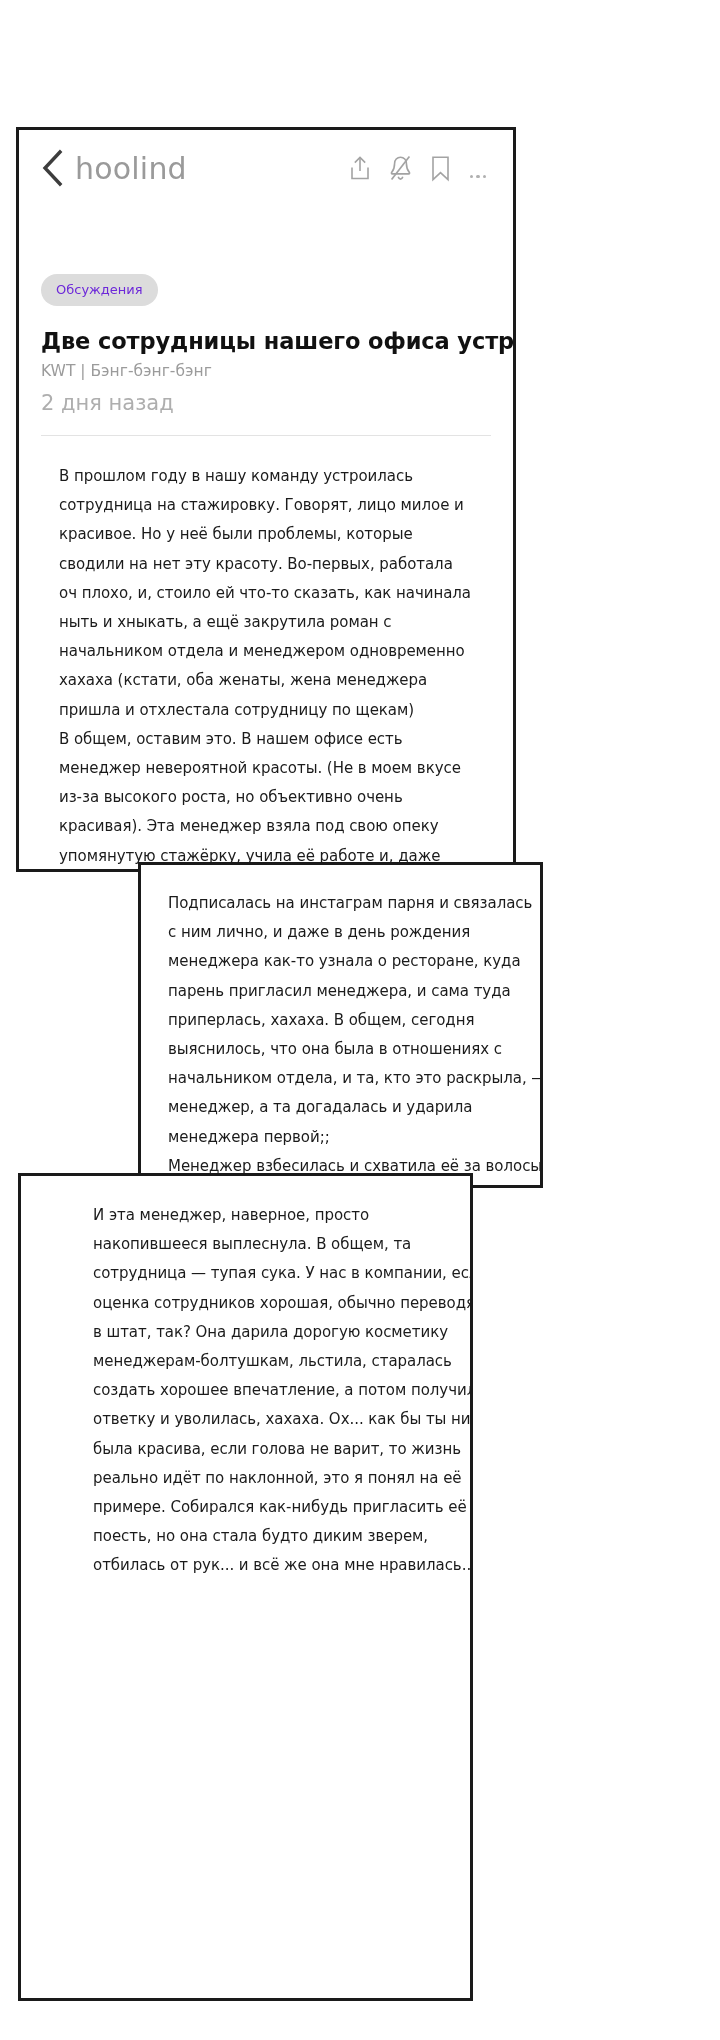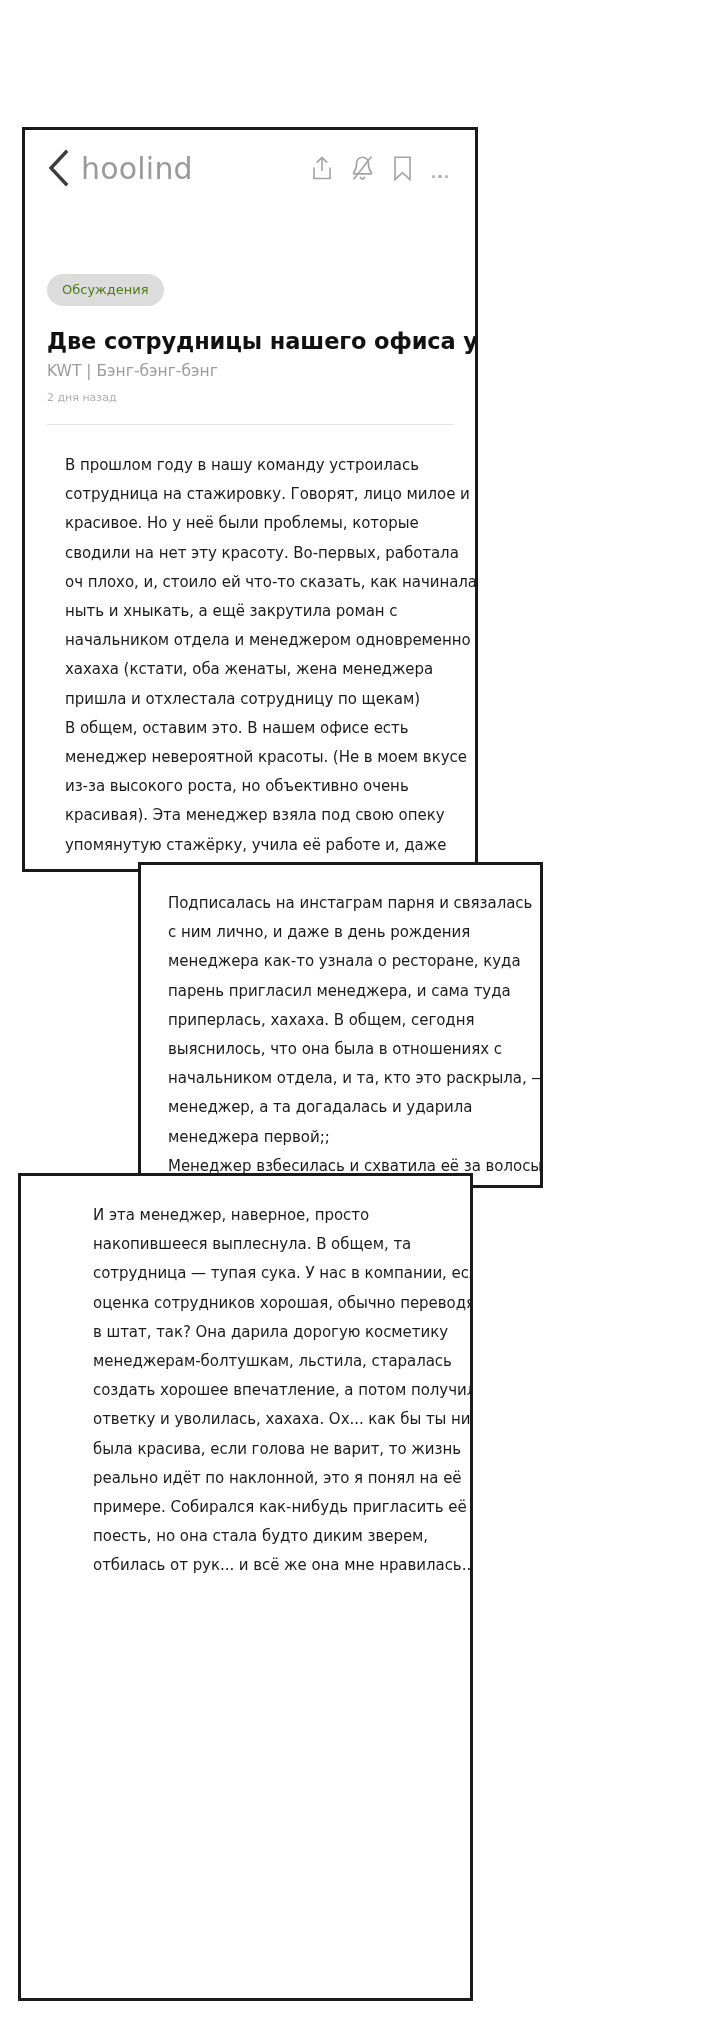--- a/index.html
+++ b/index.html
@@ -25,23 +25,23 @@
   .panel {
     position: absolute;
     background: #ffffff;
     border: 3px solid #1a1a1a;
     box-sizing: border-box;
     overflow: hidden;
   }
 
   
   #panel-top {
-    left: 22px;
+    left: 16px;
     top: 127px;
-    width: 456px;
+    width: 500px;
     height: 745px;
   }
 
   .app-bar {
     position: relative;
     height: 76px;
     display: flex;
     align-items: center;
     padding: 0 22px 0 20px;
     box-sizing: border-box;
@@ -96,21 +96,21 @@
     display: block;
   }
 
   .article-head {
     padding: 0 22px 0 22px;
   }
 
   .cat-badge {
     display: inline-block;
     background: #dcdcdc;
-    color: #4d7c0f;
+    color: #6d28d9;
     font-size: 13px;
     line-height: 1;
     padding: 9px 15px 10px;
     border-radius: 16px;
     margin-top: 68px;
   }
 
   .post-title {
     margin-top: 22px;
     font-size: 22.5px;
@@ -122,21 +122,21 @@
   }
 
   .byline {
     margin-top: 8px;
     font-size: 15.5px;
     color: #9b9b9b;
     white-space: nowrap;
   }
   .post-date {
     margin-top: 11px;
-    font-size: 11px;
+    font-size: 21px;
     color: #aeaeae;
     white-space: nowrap;
   }
 
   .head-rule {
     margin: 20px 0 0 0;
     height: 1px;
     background: #e3e3e3;
   }
 

